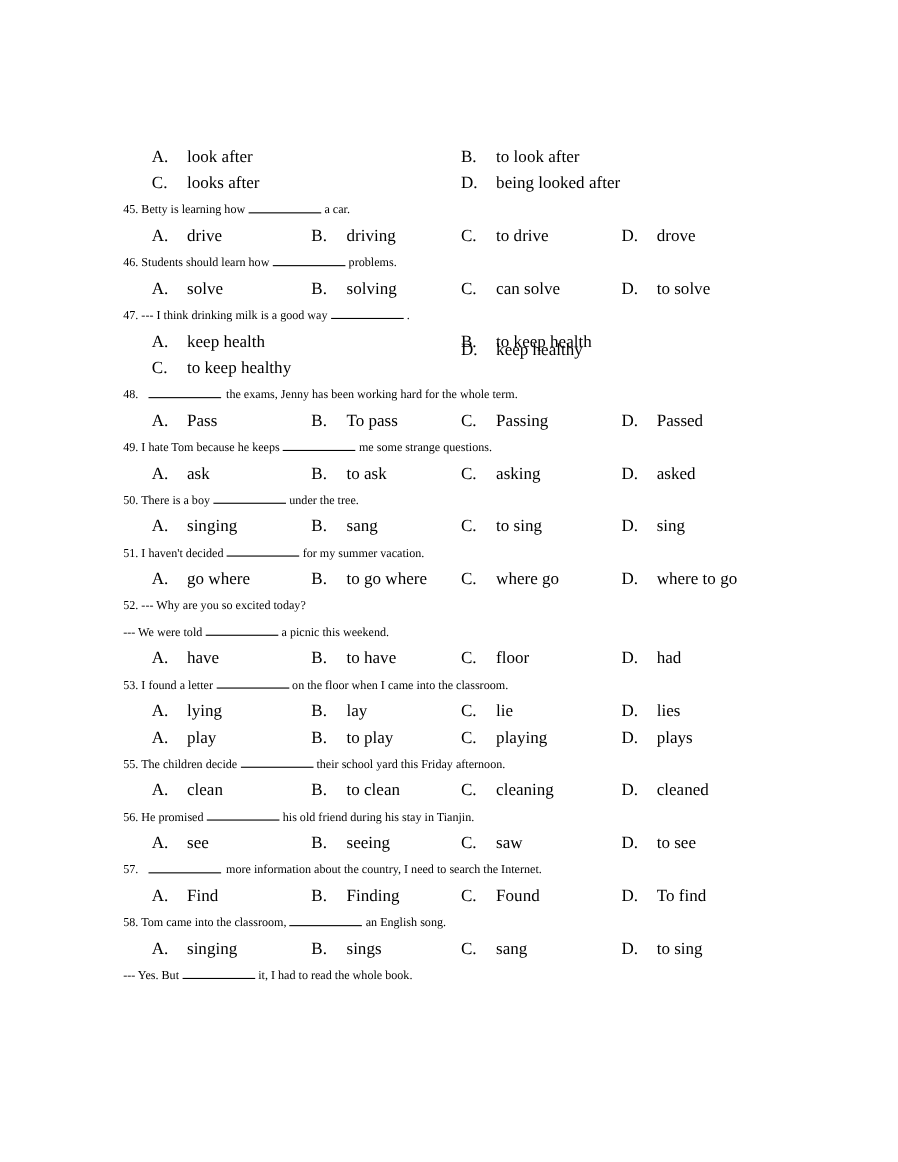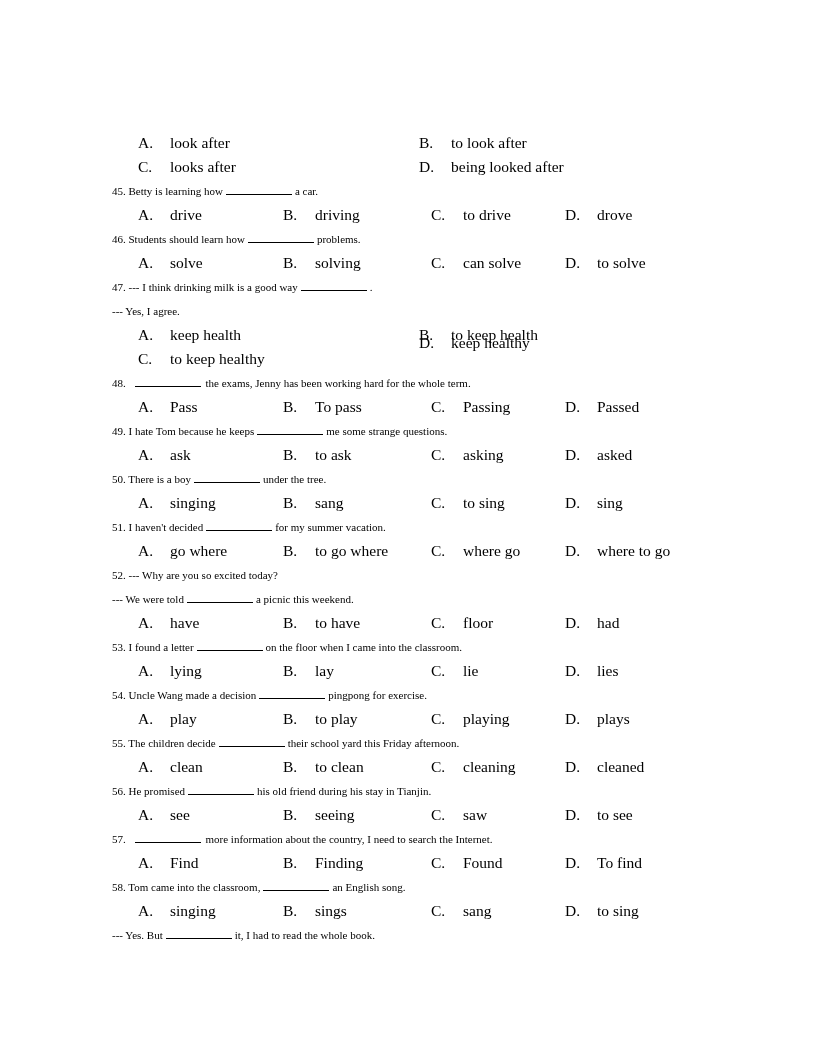--- a/index.html
+++ b/index.html
@@ -79,21 +79,21 @@
     display: inline-block;
     width: 32px;
   }
   .opt .val {
     display: inline;
   }
 
   
   .cols4 .o0 { left: 30px; }
   .cols4 .o1 { left: 175px; }
-  .cols4 .o2 { left: 323px; }
+  .cols4 .o2 { left: 311px; }
   .cols4 .o3 { left: 457px; }
 
   
   .cols2 .o0 { left: 30px; }
   .cols2 .o1 { left: 311px; }
   .cols2 .o2 { left: 30px; }
   .cols2 .o3 { left: 311px; }
 </style>
 </head>
 <body>
@@ -114,21 +114,20 @@
         <span class="opt o3"><span class="lab">D.</span><span class="val">drove</span></span>
       </div>
       <div class="line qline"><span class="qnum">46.</span> <span>Students should learn how</span><span class="blank"></span><span>problems.</span></div>
       <div class="opts cols4">
         <span class="opt o0"><span class="lab">A.</span><span class="val">solve</span></span>
         <span class="opt o1"><span class="lab">B.</span><span class="val">solving</span></span>
         <span class="opt o2"><span class="lab">C.</span><span class="val">can solve</span></span>
         <span class="opt o3"><span class="lab">D.</span><span class="val">to solve</span></span>
       </div>
       <div class="line qline"><span class="qnum">47.</span> <span>--- I think drinking milk is a good way</span><span class="blank"></span><span>.</span></div>
-      <div class="line qline"><span class="stem-text">--- Yes, I agree.</span></div>
       <div class="opts cols2" style="height: 48px; position: relative;">
         <span class="opt o0" style="top: 0px;"><span class="lab">A.</span><span class="val">keep health</span></span>
         <span class="opt o1" style="top: 0px;"><span class="lab">B.</span><span class="val">to keep health</span></span>
         <span class="opt o2" style="top: 24px;"><span class="lab">C.</span><span class="val">to keep healthy</span></span>
         <span class="opt o3" style="top: 8px;"><span class="lab">D.</span><span class="val">keep healthy</span></span>
       </div>
       <div class="line qline"><span class="qnum">48.</span> <span class="blank lead"></span><span>the exams, Jenny has been working hard for the whole term.</span></div>
       <div class="opts cols4">
         <span class="opt o0"><span class="lab">A.</span><span class="val">Pass</span></span>
         <span class="opt o1"><span class="lab">B.</span><span class="val">To pass</span></span>
@@ -164,21 +163,20 @@
         <span class="opt o2"><span class="lab">C.</span><span class="val">floor</span></span>
         <span class="opt o3"><span class="lab">D.</span><span class="val">had</span></span>
       </div>
       <div class="line qline"><span class="qnum">53.</span> <span>I found a letter</span><span class="blank"></span><span>on the floor when I came into the classroom.</span></div>
       <div class="opts cols4">
         <span class="opt o0"><span class="lab">A.</span><span class="val">lying</span></span>
         <span class="opt o1"><span class="lab">B.</span><span class="val">lay</span></span>
         <span class="opt o2"><span class="lab">C.</span><span class="val">lie</span></span>
         <span class="opt o3"><span class="lab">D.</span><span class="val">lies</span></span>
       </div>
-      <div class="line qline"><span class="qnum">54.</span> <span>Uncle Wang made a decision</span><span class="blank"></span><span>pingpong for exercise.</span></div>
       <div class="opts cols4">
         <span class="opt o0"><span class="lab">A.</span><span class="val">play</span></span>
         <span class="opt o1"><span class="lab">B.</span><span class="val">to play</span></span>
         <span class="opt o2"><span class="lab">C.</span><span class="val">playing</span></span>
         <span class="opt o3"><span class="lab">D.</span><span class="val">plays</span></span>
       </div>
       <div class="line qline"><span class="qnum">55.</span> <span>The children decide</span><span class="blank"></span><span>their school yard this Friday afternoon.</span></div>
       <div class="opts cols4">
         <span class="opt o0"><span class="lab">A.</span><span class="val">clean</span></span>
         <span class="opt o1"><span class="lab">B.</span><span class="val">to clean</span></span>

